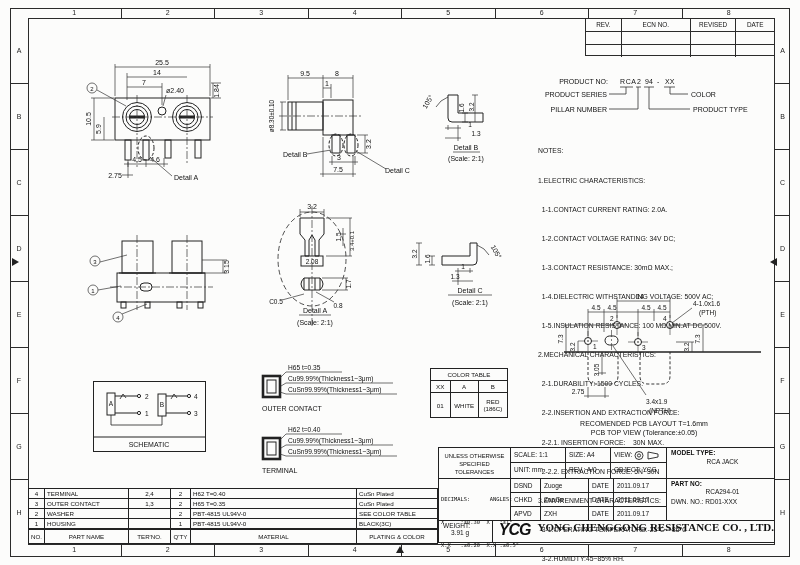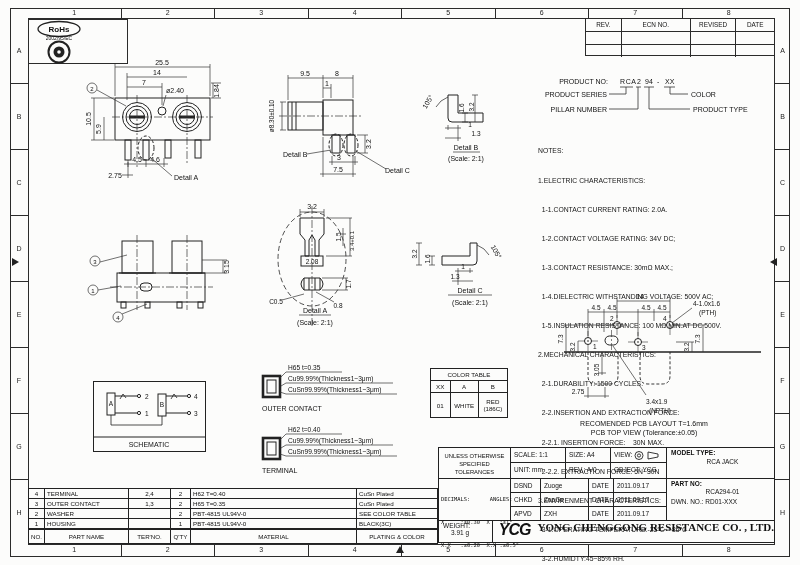--- a/index.html
+++ b/index.html
@@ -92,32 +92,20 @@
     <div class="zone">D</div>
     <div class="zone">E</div>
     <div class="zone">F</div>
     <div class="zone">G</div>
     <div class="zone">H</div>
   </div>
   <div class="marker" style="left:12px;top:258px;border-top:4px solid transparent;border-bottom:4px solid transparent;border-left:7px solid #222"></div>
   <div class="marker" style="left:770px;top:258px;border-top:4px solid transparent;border-bottom:4px solid transparent;border-right:7px solid #222"></div>
   <div class="marker" style="left:396px;top:546px;border-left:4px solid transparent;border-right:4px solid transparent;border-bottom:7px solid #222"></div>
 
-  <div class="abs rohs-box" style="left:28px;top:19px;width:100px;height:45px">
-    <svg width="100" height="45" viewBox="0 0 100 45">
-      <ellipse cx="30" cy="9" rx="21" ry="7.5" fill="none" stroke="#222" stroke-width="1.3"></ellipse>
-      <text x="30" y="11.5" text-anchor="middle" font-size="8" font-weight="bold">RoHs</text>
-      <text x="30" y="20" text-anchor="middle" font-size="5">2002/95/EC</text>
-      <g>
-        <circle cx="30" cy="32" r="10.5" fill="none" stroke="#222" stroke-width="2"></circle>
-        <circle cx="30" cy="32" r="5.5" fill="#222"></circle>
-        <circle cx="30" cy="32" r="1.8" fill="#fff"></circle>
-      </g>
-    </svg>
-  </div>
 
   <div class="abs revtab" style="left:585px;top:18px;width:190px;height:38px">
     <div class="rt-row">
       <div class="rt-c" style="width:36px">REV.</div>
       <div class="rt-c" style="width:70px">ECN  NO.</div>
       <div class="rt-c" style="width:46px">REVISED</div>
       <div class="rt-c" style="width:38px">DATE</div>
     </div>
     <div class="rt-row">
       <div class="rt-c" style="width:36px"></div>

